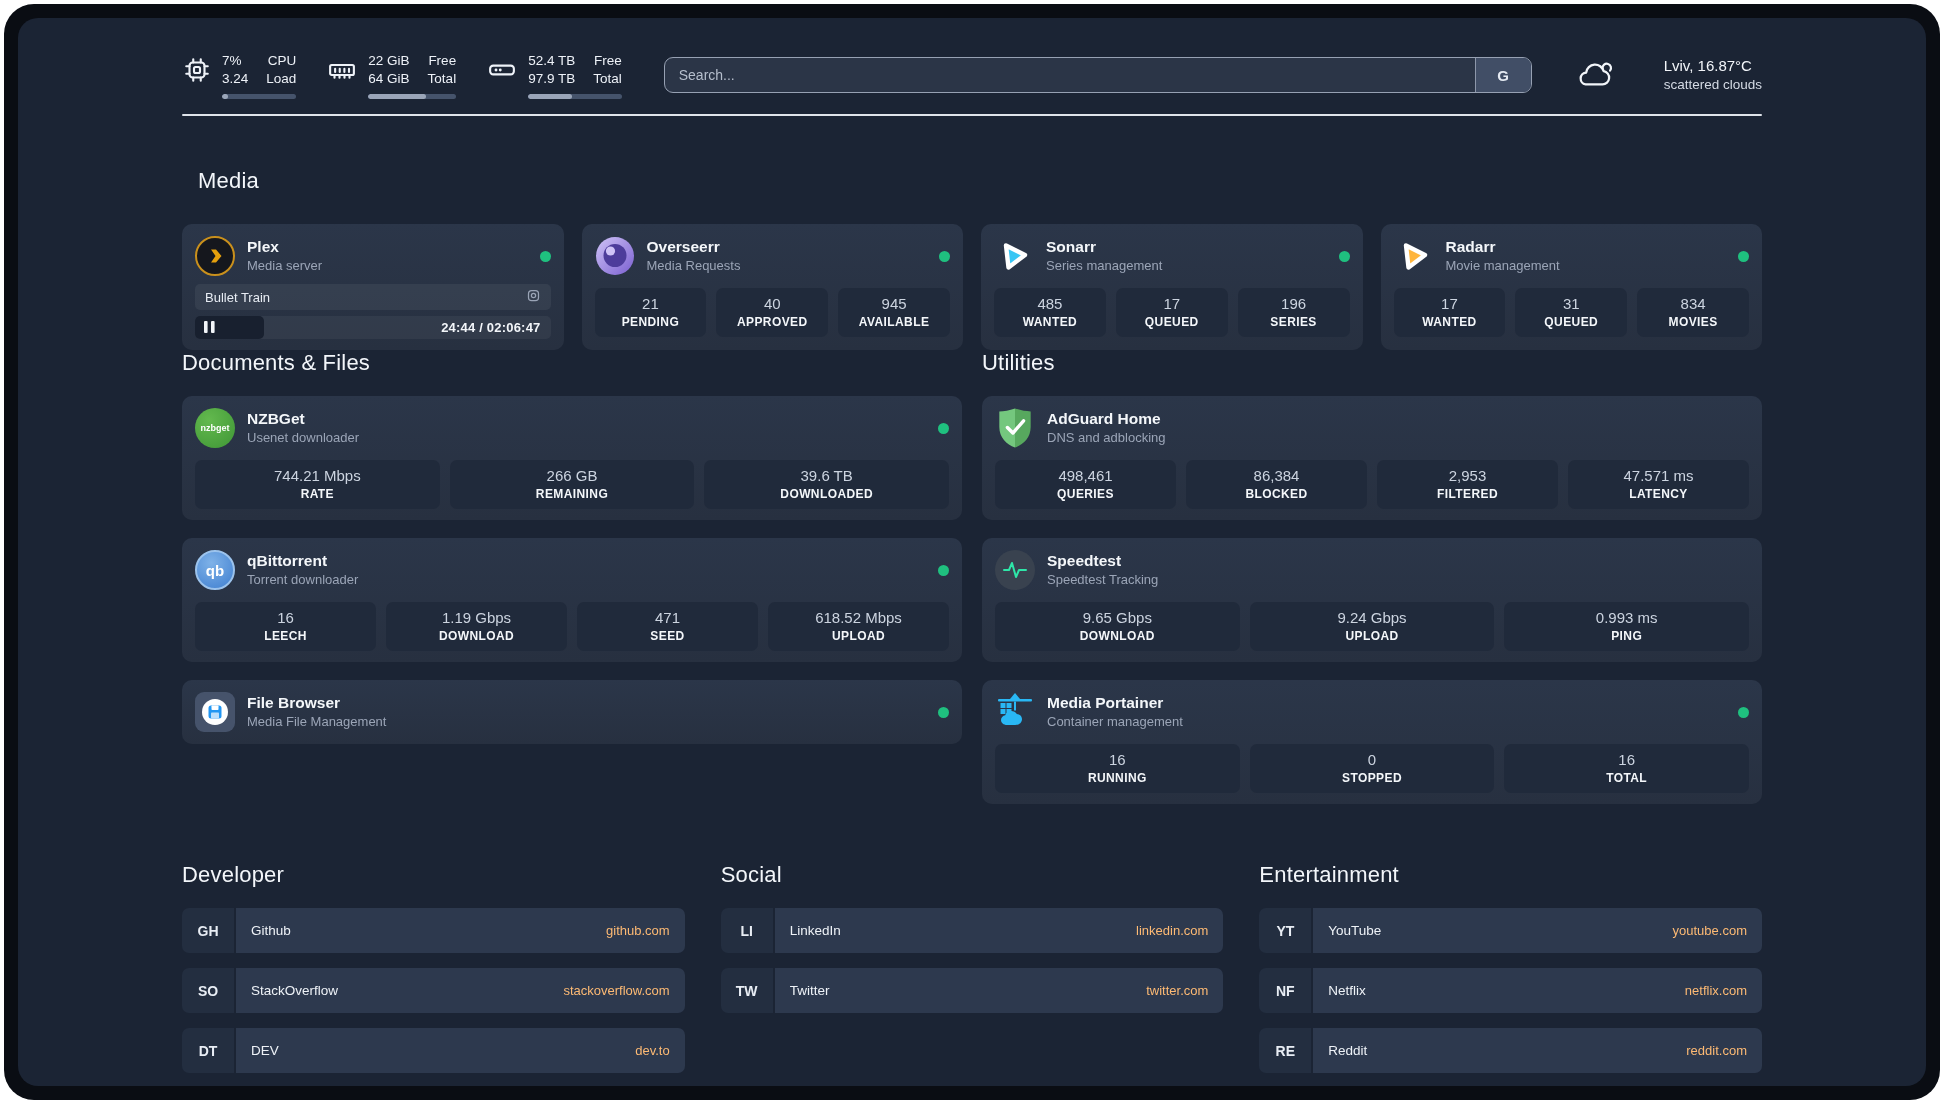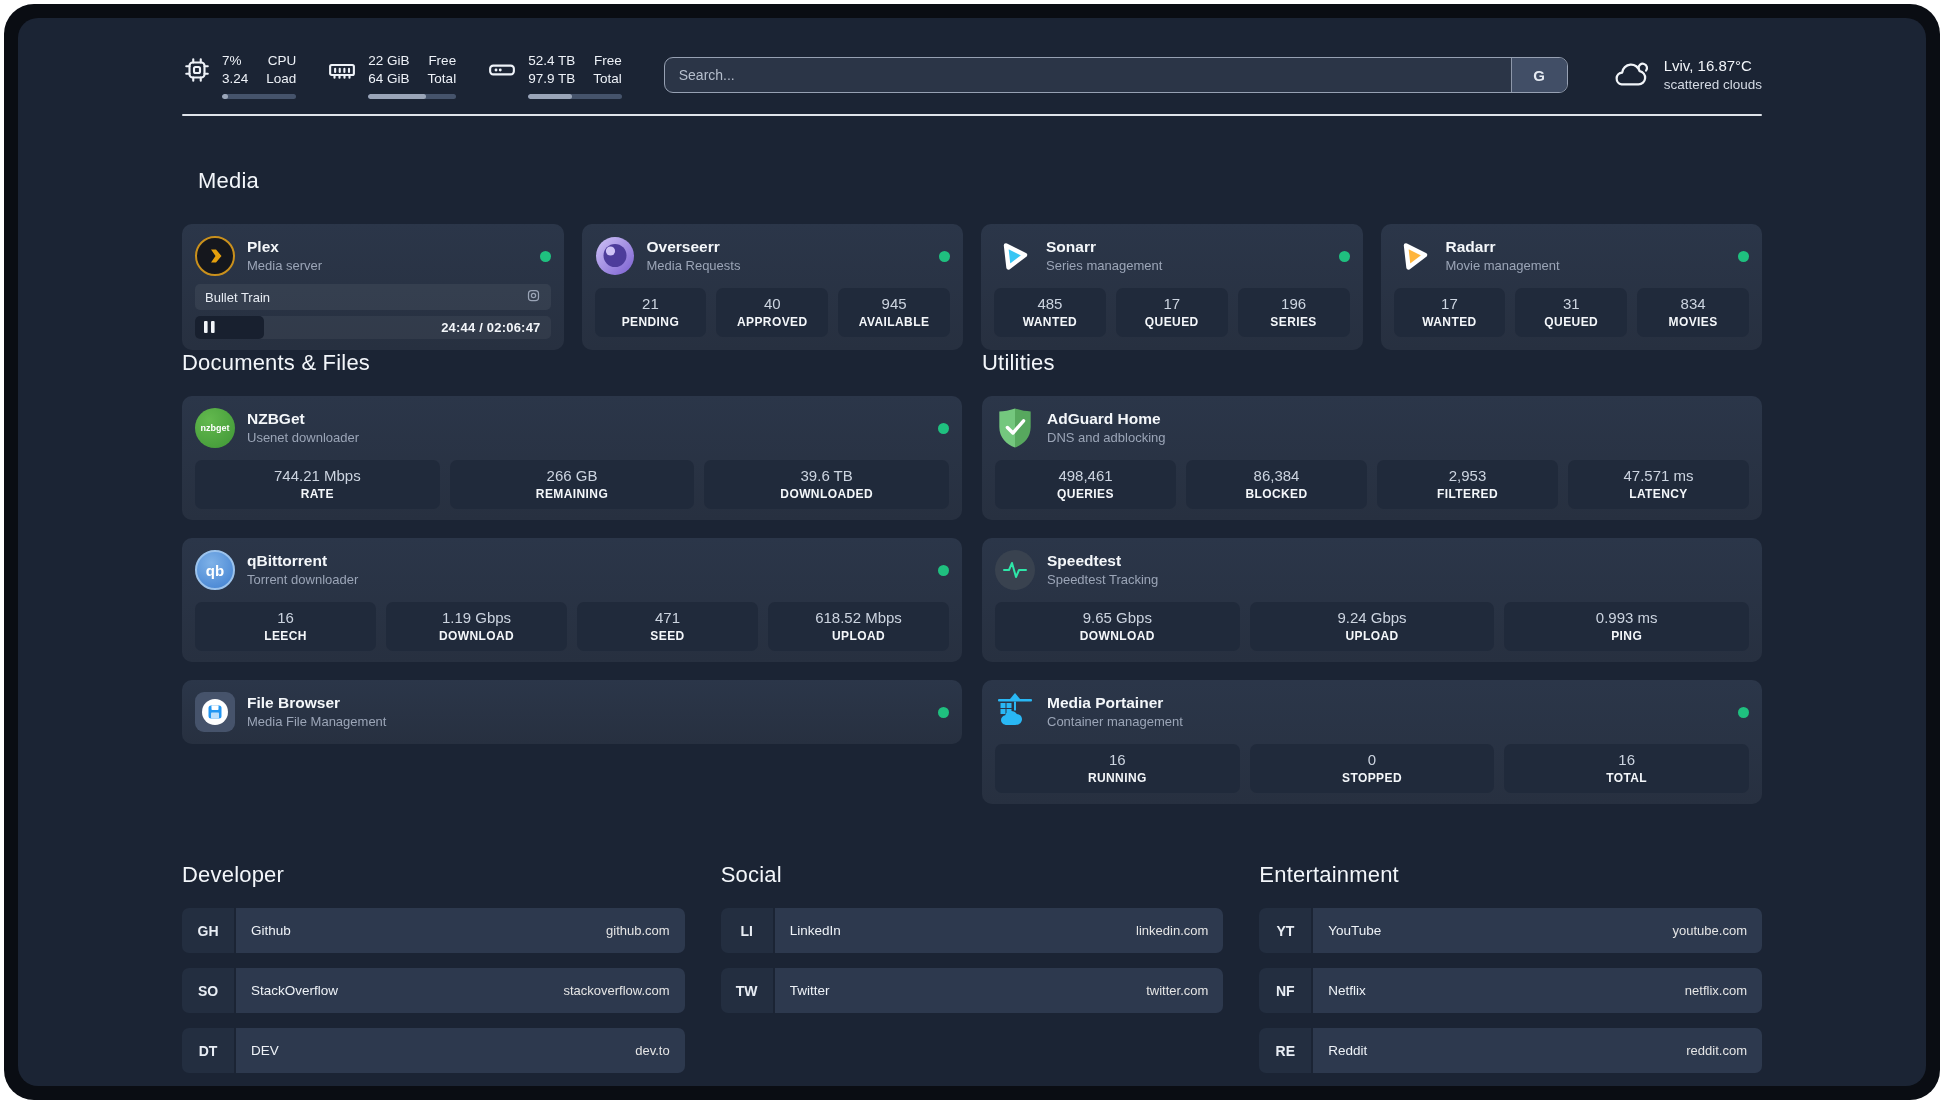--- a/index.html
+++ b/index.html
@@ -16,21 +16,21 @@
   .sysbody{display:flex;flex-direction:column;}
   .sysrows{display:flex;gap:18px;font-size:13.5px;line-height:18px;color:#eef2f8;}
   .syscol2{text-align:right;}
   .sysbar{margin-top:6px;height:5px;border-radius:3px;background:#45536b;overflow:hidden;}
   .sysbar .fill{height:100%;background:#9aa5b8;border-radius:3px;}
   .searchwrap{flex:1;margin:0 42px;display:flex;align-items:stretch;height:36px;border:1.5px solid #97a1b3;border-radius:9px;background:#2b3547;overflow:hidden;}
   .searchwrap input{flex:1;background:transparent;border:none;outline:none;padding:0 14px;color:#e8edf4;font-size:14px;font-family:inherit;}
   .searchwrap input::placeholder{color:#b6bfcd;}
   .search-engine{width:56px;display:flex;align-items:center;justify-content:center;background:#414e66;color:#e6ebf3;font-size:15px;font-weight:600;border-left:1px solid #8d97aa;cursor:pointer;}
   .weather{display:flex;align-items:center;gap:12px;}
-  .weather .wtxt{display:flex;flex-direction:column;line-height:19px;}
+  .weather .wtxt{display:flex;flex-direction:column;line-height:19px;margin-left:36px;}
   .weather .wl1{font-size:15px;color:#f2f5f9;}
   .weather .wl2{font-size:13.5px;color:#d4dae4;}
   .divider{margin-top:12px;height:2px;background:#dfe3ea;border-radius:1px;}
 
   
   .h-section{font-size:22px;font-weight:500;color:#f3f6fa;letter-spacing:.2px;}
   .media-head{margin:52px 16px 30px;}
   .media-grid{display:grid;grid-template-columns:repeat(4,1fr);gap:18px;}
   .card{background:linear-gradient(180deg,#2b3649,#273040);border-radius:10px;padding:11px 13px;position:relative;}
   .card-head{display:flex;align-items:center;gap:12px;height:42px;}
@@ -59,21 +59,21 @@
   .col-cards{display:flex;flex-direction:column;gap:18px;}
 
   
   .bookmarks{display:grid;grid-template-columns:repeat(3,1fr);gap:36px;margin-top:58px;padding-bottom:56px;}
   .bm-head{margin-bottom:20px;}
   .bm-list{display:flex;flex-direction:column;gap:15px;}
   .bm-row{display:flex;height:45px;gap:2px;cursor:pointer;}
   .bm-abbr{width:52px;flex:0 0 52px;background:#232e40;border-radius:7px 0 0 7px;display:flex;align-items:center;justify-content:center;font-size:14px;font-weight:600;color:#e8edf4;}
   .bm-main{flex:1;background:#2d394e;border-radius:0 7px 7px 0;display:flex;align-items:center;padding:2px 15px;}
   .bm-name{font-size:13.5px;color:#eef2f7;}
-  .bm-url{margin-left:auto;font-size:13px;color:#e5e5e5;}
+  .bm-url{margin-left:auto;font-size:13px;color:#fdba74;}
 
   
   .plex-circle{width:40px;height:40px;border-radius:50%;background:#15171d;border:2px solid #c9901c;display:flex;align-items:center;justify-content:center;}
   .nzb-circle{width:40px;height:40px;border-radius:50%;background:radial-gradient(circle at 35% 30%,#63b94e,#3f9636);display:flex;align-items:center;justify-content:center;font-size:9px;font-weight:700;color:#fff;}
   .qb-circle{width:40px;height:40px;border-radius:50%;background:radial-gradient(circle at 40% 30%,#7fb2e8,#3f7fd0);border:2px solid #9cc3ec;display:flex;align-items:center;justify-content:center;font-size:15px;font-weight:700;color:#fff;}
   .fb-square{width:40px;height:40px;border-radius:9px;background:#46536b;display:flex;align-items:center;justify-content:center;}
   .st-circle{width:40px;height:40px;border-radius:50%;background:#39424f;display:flex;align-items:center;justify-content:center;}
 </style>
 </head>
 <body>

